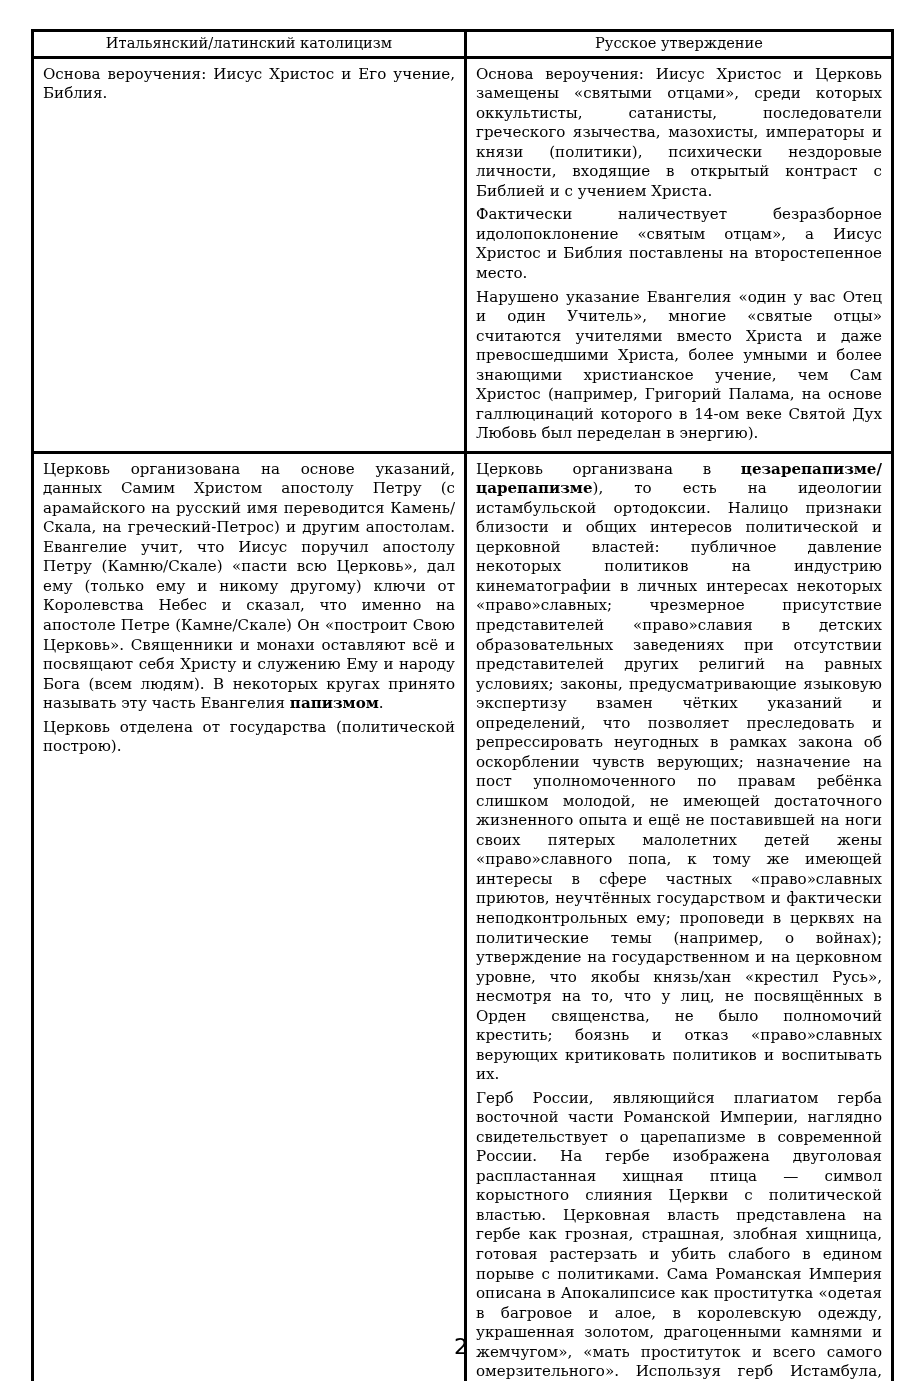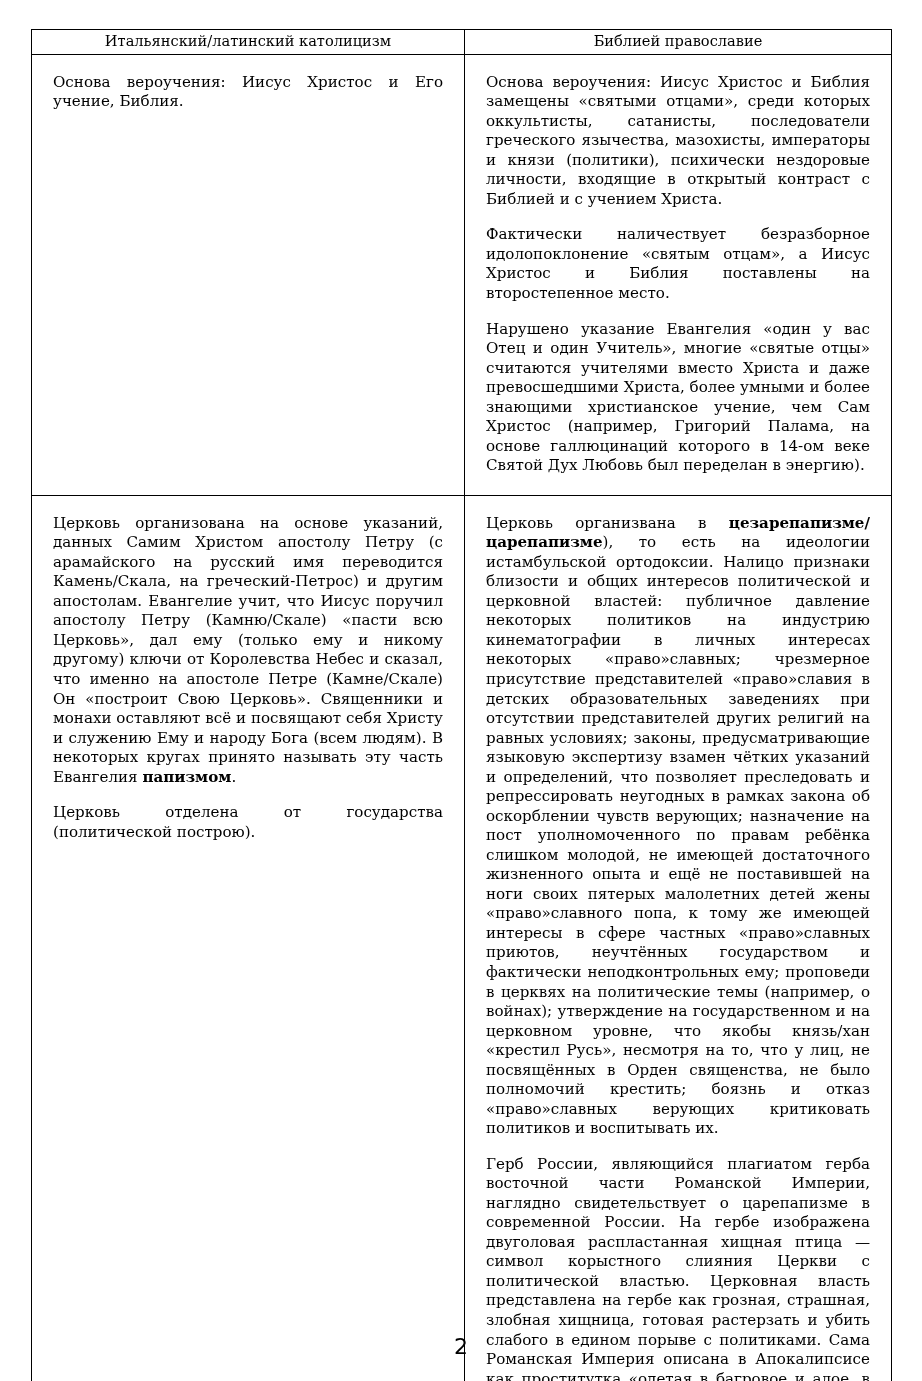--- a/index.html
+++ b/index.html
@@ -25,21 +25,21 @@
   table.compare {
     position: absolute;
     left: 31px;
     top: 29px;
     width: 860px;
     border-collapse: collapse;
     table-layout: fixed;
   }
   table.compare td,
   table.compare th {
-    border: 1px solid #000000;
+    border: 3px solid #000000;
     vertical-align: top;
     padding: 2px 5px 3px 5px;
   }
   col.c-left  { width: 433px; }
   col.c-right { width: 427px; }
 
   th.col-head {
     text-align: center;
     font-weight: normal;
     font-size: 14.6px;
@@ -48,21 +48,21 @@
     padding-bottom: 6px;
   }
   td.cell {
     text-align: justify;
     text-align-last: left;
     font-size: 15.1px;
     line-height: 1.295;
     hyphens: none;
   }
   td.cell p {
-    margin: 16px;
+    margin: 4px;
     text-align: justify;
     text-align-last: left;
   }
   td.cell p.last-just {
     text-align: justify;
     text-align-last: left;
   }
   .b { font-weight: bold; }
 
   .page-number {
@@ -82,30 +82,30 @@
 <div class="page">
 
   <table class="compare">
     <colgroup>
       <col class="c-left">
       <col class="c-right">
     </colgroup>
     <thead>
       <tr>
         <th class="col-head">Итальянский/латинский католицизм</th>
-        <th class="col-head">Библией православие</th>
+        <th class="col-head">Русское утверждение</th>
       </tr>
     </thead>
     <tbody>
       <tr>
         <td class="cell">
           <p>Основа вероучения: Иисус Христос и Его учение, Библия.</p>
         </td>
         <td class="cell">
-          <p>Основа вероучения: Иисус Христос и Библия замещены «святыми отцами», среди которых оккультисты, сатанисты, последователи греческого язычества, мазохисты, императоры и князи (политики), психически нездоровые личности, входящие в открытый контраст с Библией и с учением Христа.</p>
+          <p>Основа вероучения: Иисус Христос и Церковь замещены «святыми отцами», среди которых оккультисты, сатанисты, последователи греческого язычества, мазохисты, императоры и князи (политики), психически нездоровые личности, входящие в открытый контраст с Библией и с учением Христа.</p>
           <p>Фактически наличествует безразборное идолопоклонение «святым отцам», а Иисус Христос и Библия поставлены на второстепенное место.</p>
           <p class="last-just">Нарушено указание Евангелия «один у вас Отец и один Учитель», многие «святые отцы» считаются учителями вместо Христа и даже превосшедшими Христа, более умными и более знающими христианское учение, чем Сам Христос (например, Григорий Палама, на основе галлюцинаций которого в 14-ом веке Святой Дух Любовь был переделан в энергию).</p>
         </td>
       </tr>
       <tr>
         <td class="cell">
           <p><span>Церковь организована на основе указаний, данных Самим Христом апостолу Петру (с арамайского на русский имя переводится Камень/Скала, на греческий-Петрос) и другим апостолам. Евангелие учит, что Иисус поручил апостолу Петру (Камню/Скале) «пасти всю Церковь», дал ему (только ему и никому другому) ключи от Королевства Небес и сказал, что именно на апостоле Петре (Камне/Скале) Он «построит Свою Церковь». Священники и монахи оставляют всё и посвящают себя Христу и служению Ему и народу Бога (всем людям). В некоторых кругах принято называть эту часть Евангелия </span><span class="b">папизмом</span><span>.</span></p>
           <p>Церковь отделена от государства (политической построю).</p>
         </td>
         <td class="cell">

